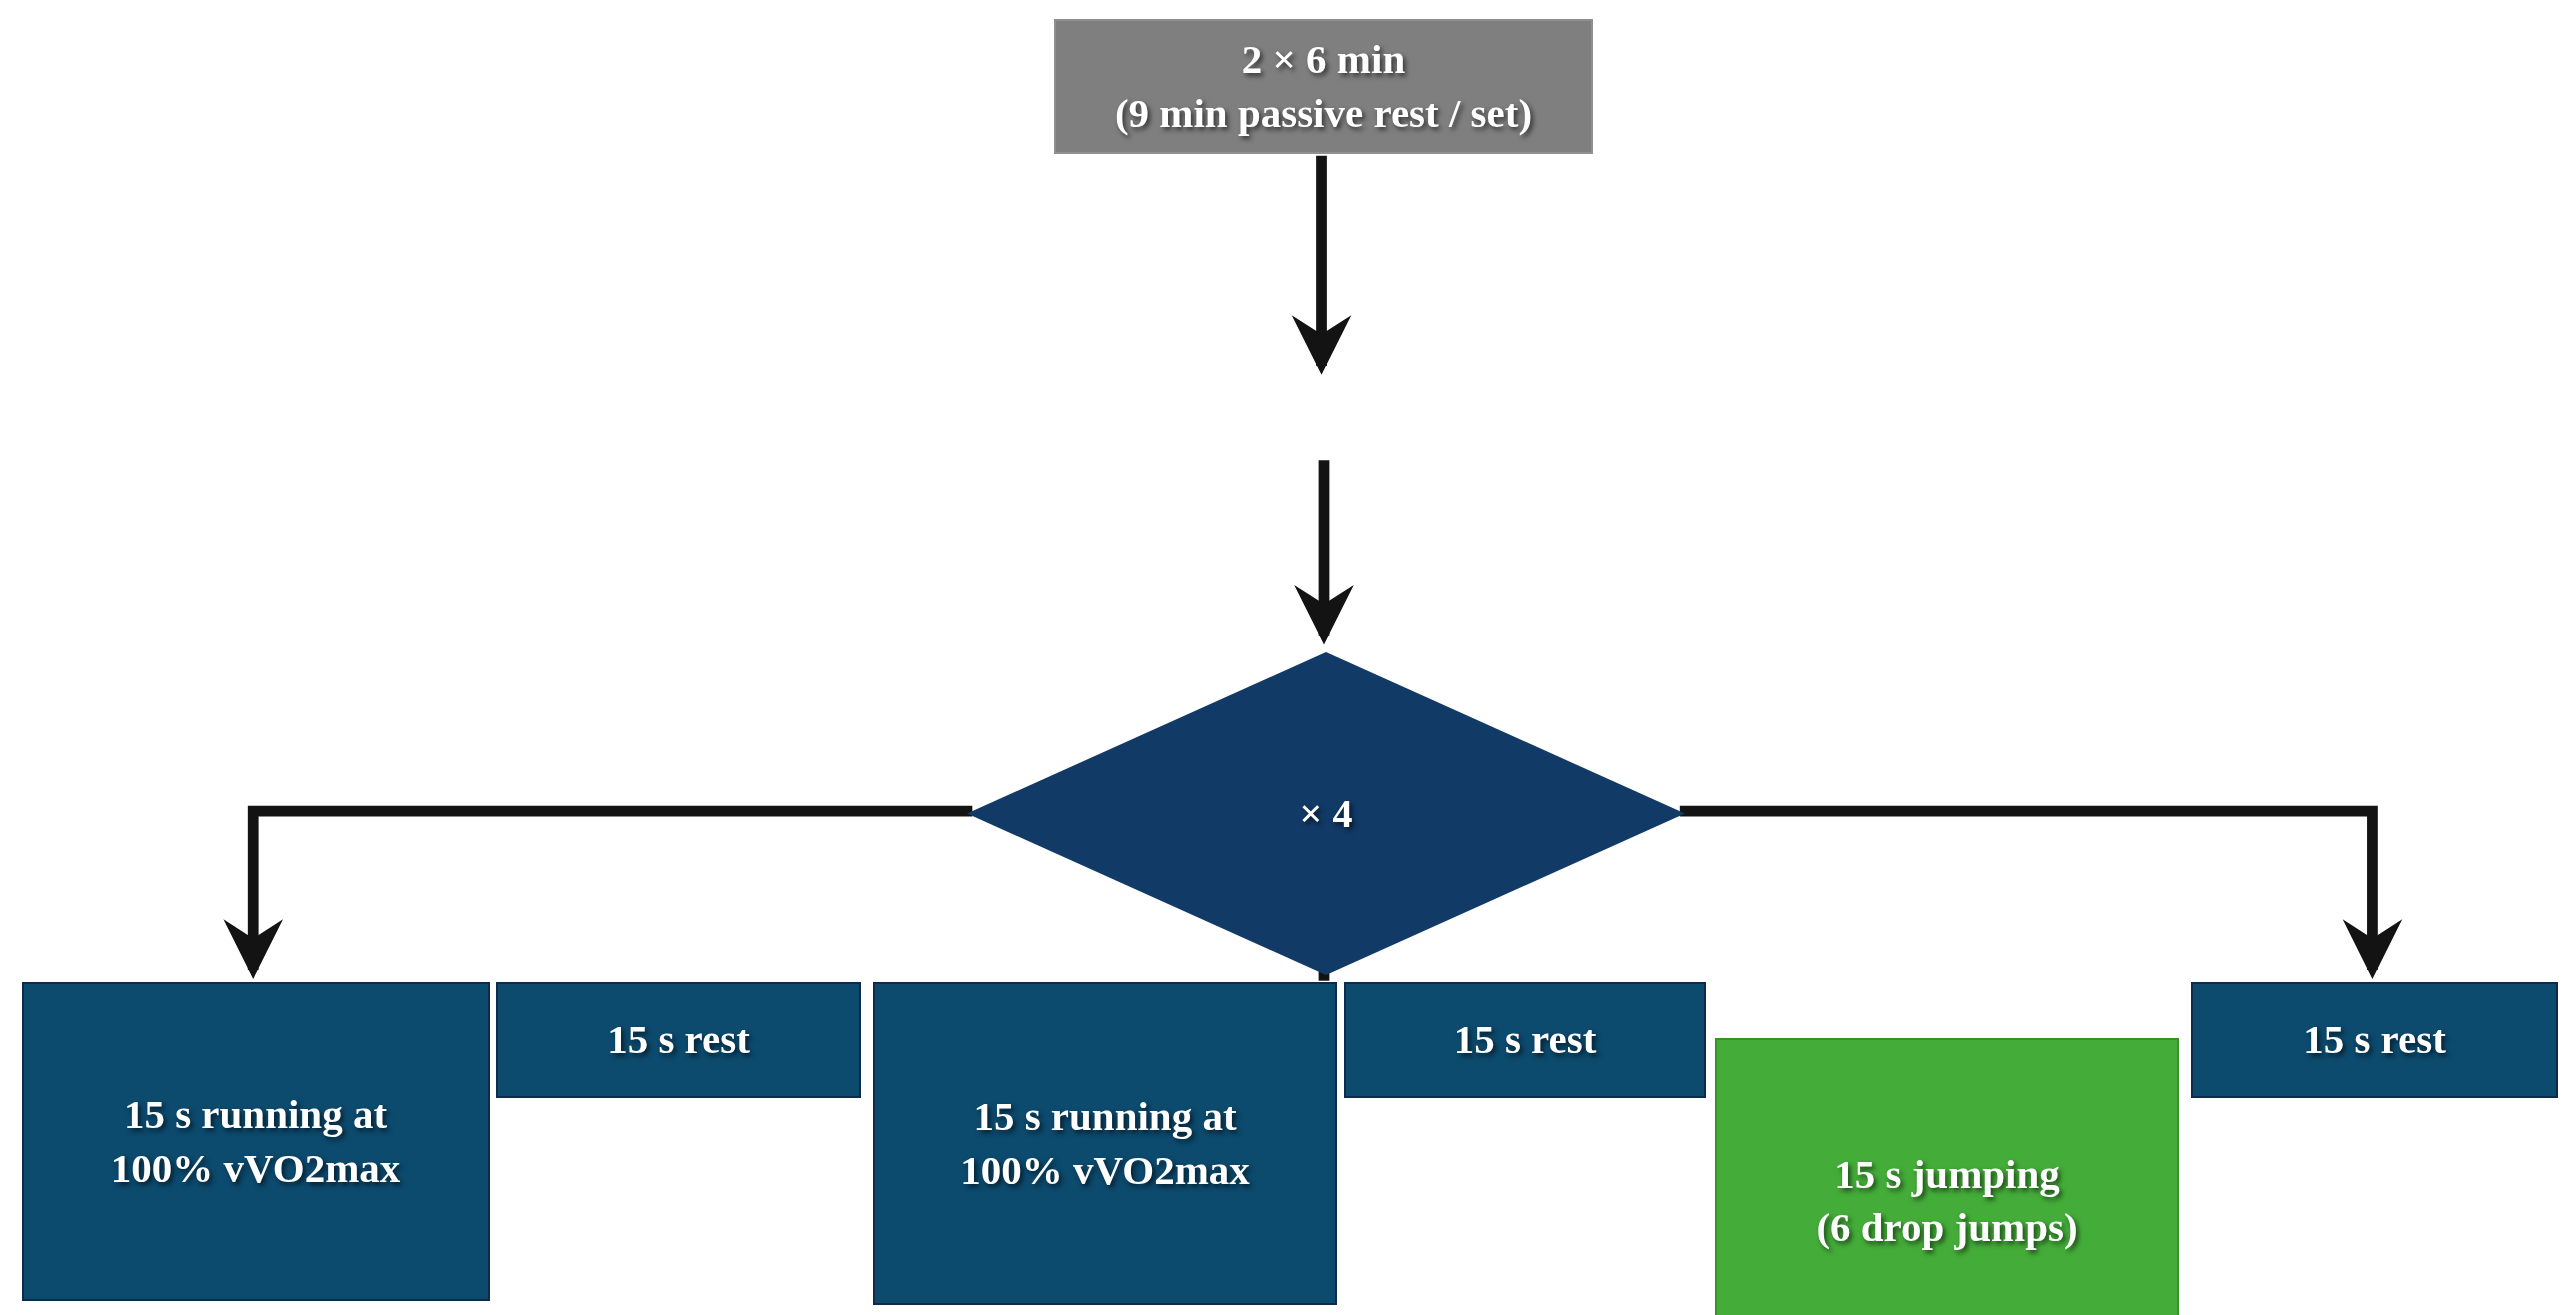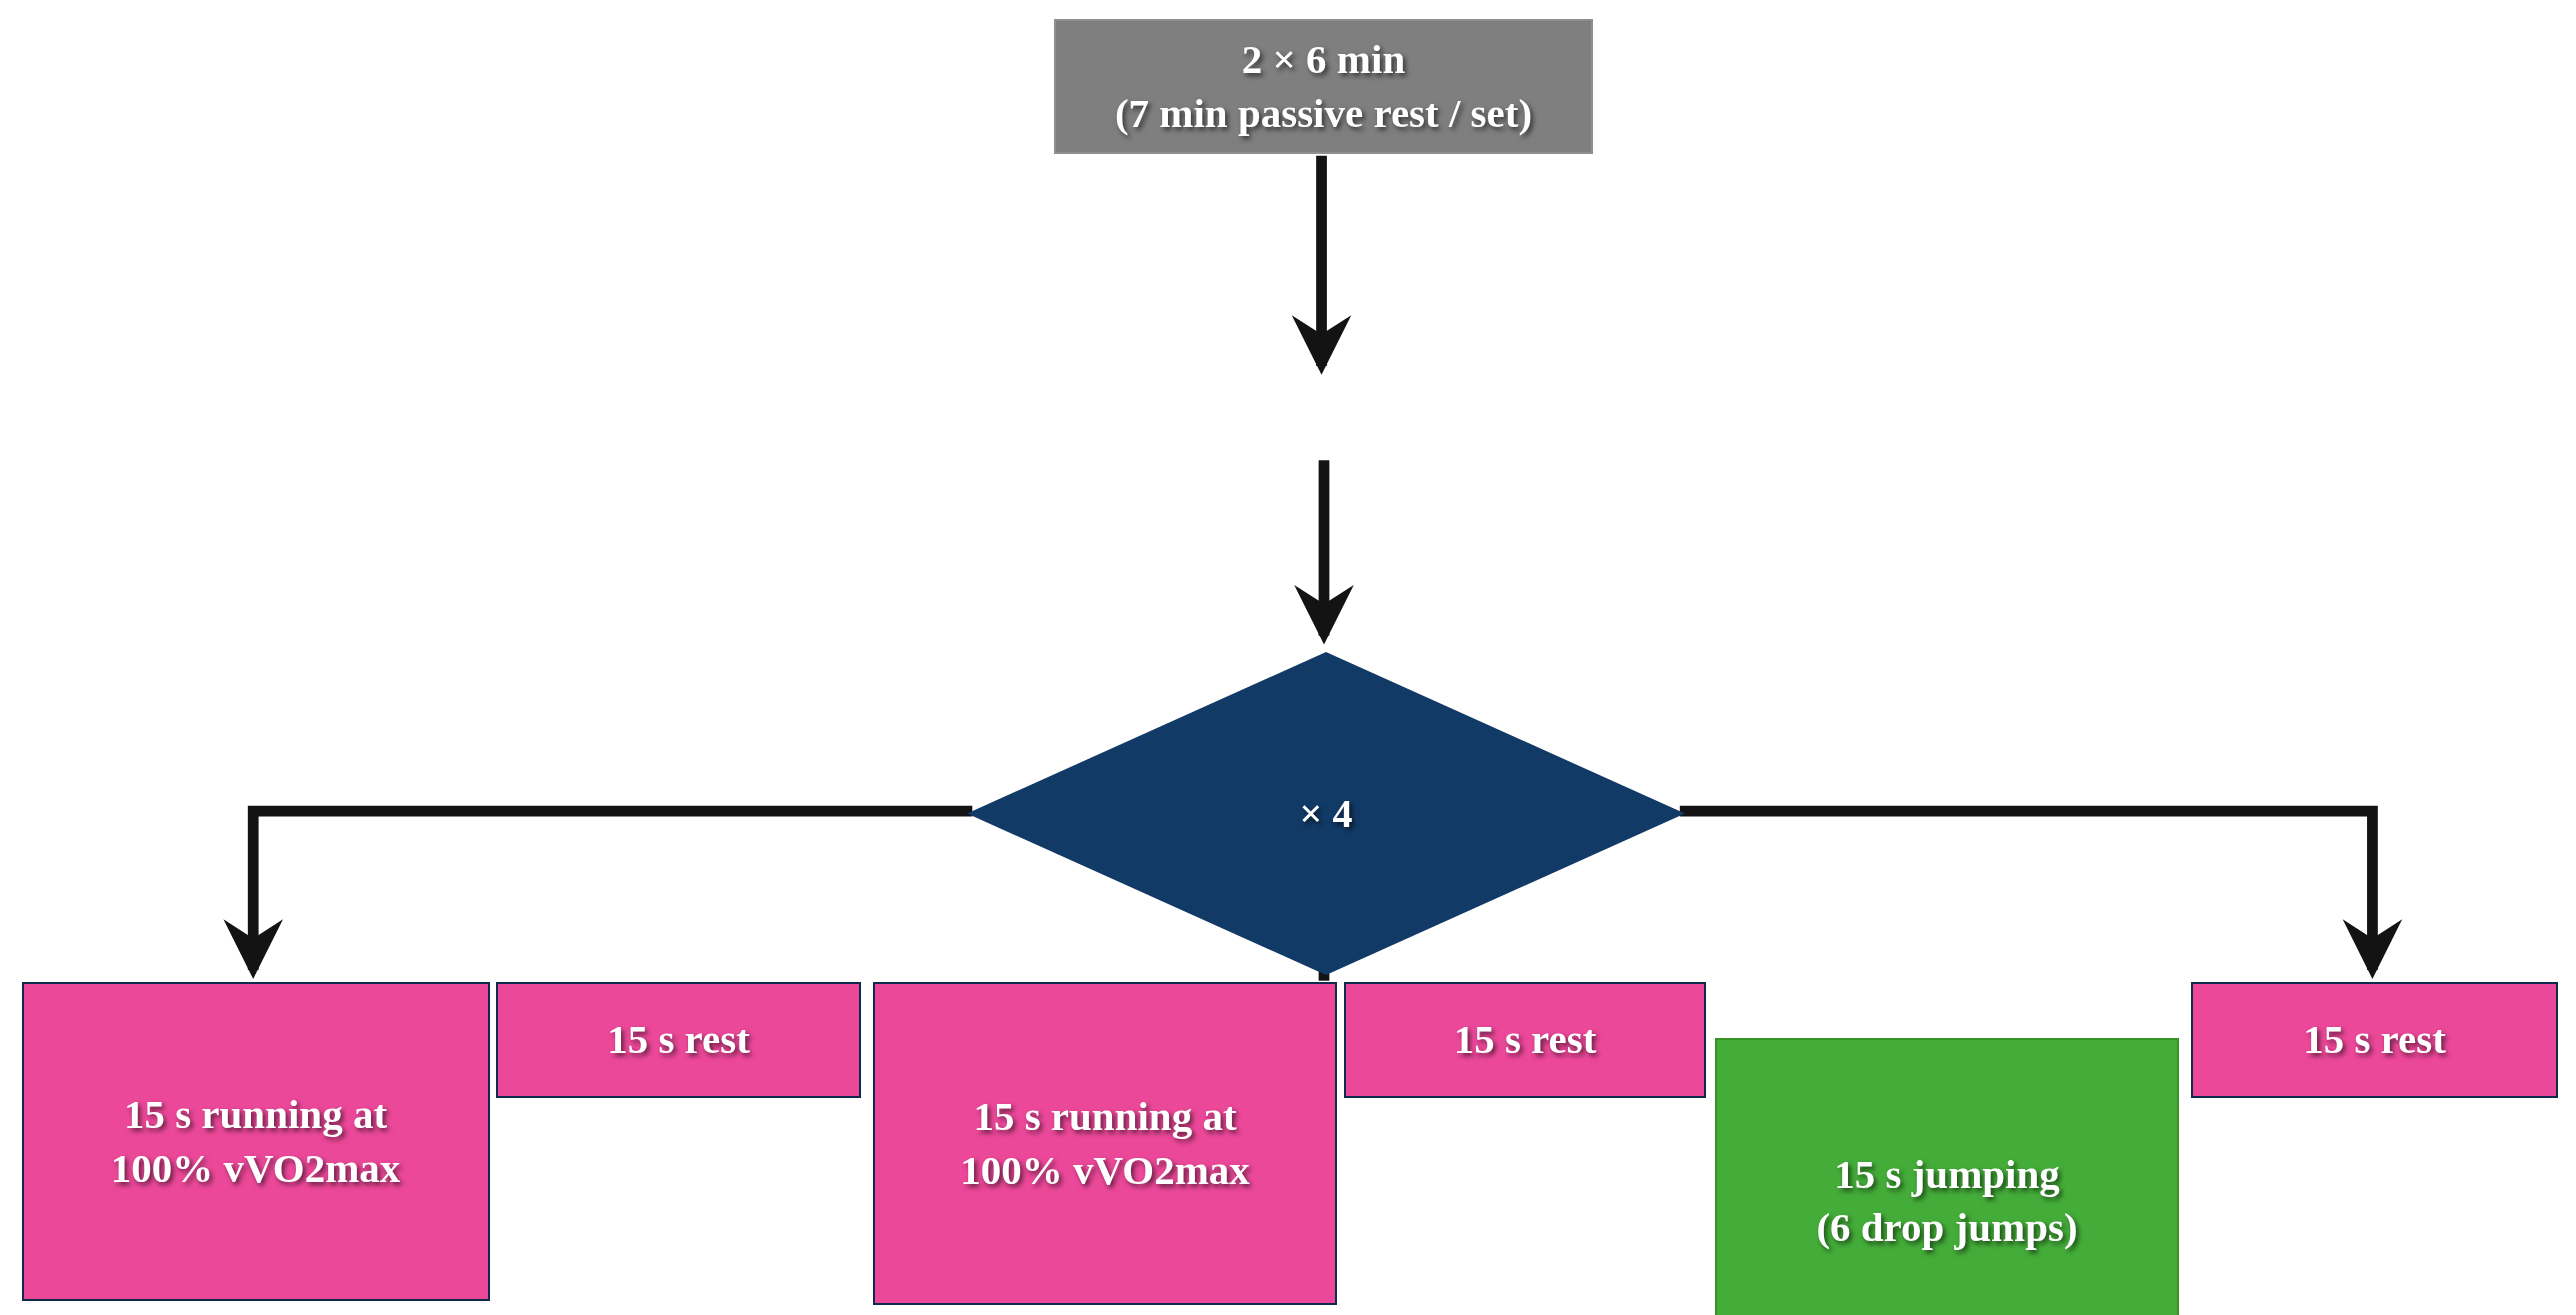--- a/index.html
+++ b/index.html
@@ -33,21 +33,21 @@
   }
   .label {
     color: #ffffff;
     font-weight: bold;
     font-size: 41px;
     line-height: 1.3;
     text-shadow: 2.5px 3.3px 5px rgba(0,0,0,0.6);
     white-space: nowrap;
   }
   .gray  { background: #7f7f7f; border: 2.5px solid #8f8f8f; }
-  .navy  { background: #ec4899; border: 2.5px solid #0e2a4c; }
+  .navy  { background: #0c4a6e; border: 2.5px solid #0e2a4c; }
   .green { background: #44ad39; border: 2.5px solid #379326; }
   .para {
     background: #123a66;
     border: none;
     clip-path: polygon(5.4% 0%, 100% 0%, 94.6% 100%, 0% 100%);
   }
   .diamond {
     background: #123a66;
     border: none;
     clip-path: polygon(50% 0%, 100% 50%, 50% 100%, 0% 50%);
@@ -67,21 +67,21 @@
     <path class="conn" d="M1597,188 L1597,442" marker-end="url(#ah)"></path>
     <path class="conn" d="M1600,556 L1600,768" marker-end="url(#ah)"></path>
     <path class="conn" d="M1175,980 L306,980 L306,1172" marker-end="url(#ah)"></path>
     <path class="conn" d="M2030,980 L2867,980 L2867,1172" marker-end="url(#ah)"></path>
     <path class="conn" d="M1600,1160 L1600,1185"></path>
   </svg>
 
   <div class="node rect gray" style="left:1054px; top:19px; width:539px; height:135px;">
     <div class="label">
       <div>2 × 6 min</div>
-      <div>(7 min passive rest / set)</div>
+      <div>(9 min passive rest / set)</div>
     </div>
   </div>
 
 
   <div class="node diamond" style="left:967px; top:652px; width:718px; height:323px;">
     <div class="label" style="font-size:40px;">× 4</div>
   </div>
 
   <div class="node rect navy" style="left:21.5px; top:982px; width:468px; height:319px;">
     <div class="label">

